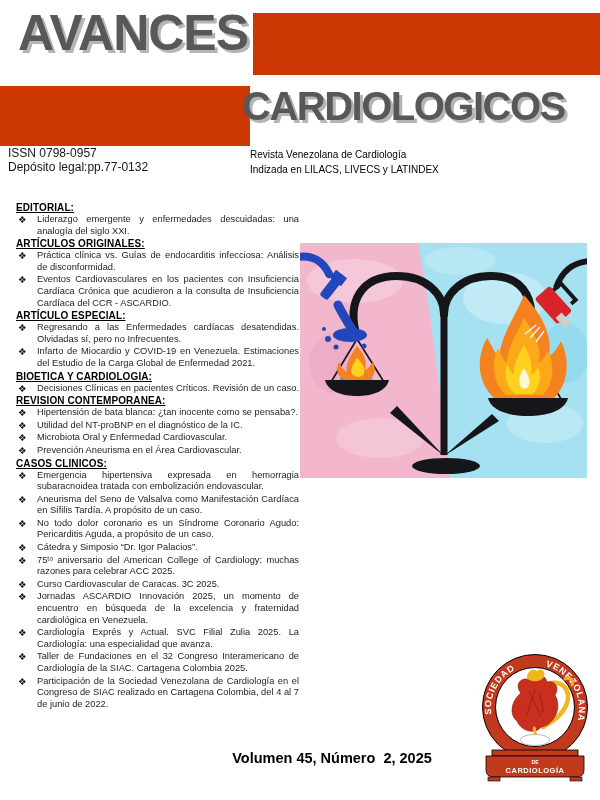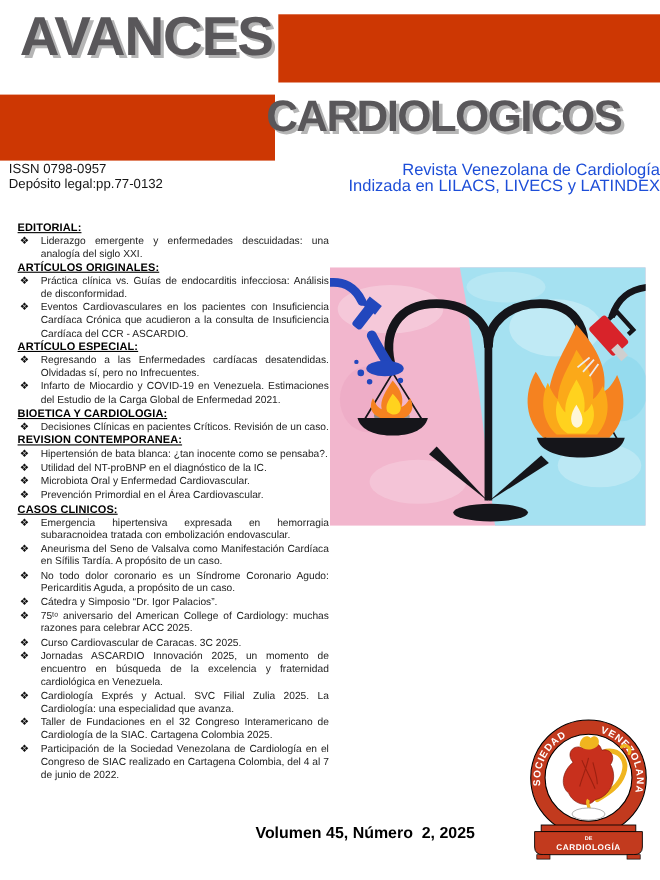--- a/index.html
+++ b/index.html
@@ -14,22 +14,22 @@
     color:#59575A;letter-spacing:-1px;text-shadow:3px 3px 0 #b5b5b5;line-height:1;
   }
   .bar-top{position:absolute;left:253px;top:13px;width:347px;height:62px;background:#CD3703;}
   .bar-left{position:absolute;left:0;top:86px;width:250px;height:60px;background:#CD3703;}
   .title-cardio{
     position:absolute;left:242px;top:86px;font-size:40px;font-weight:bold;
     color:#59575A;letter-spacing:-1.5px;text-shadow:3px 3px 0 #b5b5b5;line-height:1;white-space:nowrap;
   }
   .issn-block{position:absolute;left:8px;top:146px;font-size:12px;line-height:14px;color:#151515;}
   .subtitle-block{
-    position:absolute;left:250px;top:147px;width:350px;text-align:right;
-    color:#1d4ed8;font-size:15px;line-height:15px;
+    position:absolute;left:250px;top:147px;width:350px;text-align:left;
+    color:#000000;font-size:10px;line-height:15px;
   }
   
   #toc{position:absolute;left:16px;top:201px;width:283px;}
   .toc-section{margin:0;}
   .sec-title{
     font-size:10px;font-weight:bold;text-decoration:underline;color:#000;
     margin:1px 0 1px 0;letter-spacing:0.1px;
   }
   .toc-item{
     position:relative;padding-left:21px;font-size:9.3px;line-height:11.6px;
@@ -81,21 +81,21 @@
       </div>
       <div class="toc-section">
         <div class="sec-title">BIOETICA Y CARDIOLOGIA:</div>
         <div class="toc-item"><span class="bullet">❖</span><span>Decisiones Clínicas en pacientes Críticos. Revisión de un caso.</span></div>
       </div>
       <div class="toc-section">
         <div class="sec-title">REVISION CONTEMPORANEA:</div>
         <div class="toc-item"><span class="bullet">❖</span><span>Hipertensión de bata blanca: ¿tan inocente como se pensaba?.</span></div>
         <div class="toc-item"><span class="bullet">❖</span><span>Utilidad del NT-proBNP en el diagnóstico de la IC.</span></div>
         <div class="toc-item"><span class="bullet">❖</span><span>Microbiota Oral y Enfermedad Cardiovascular.</span></div>
-        <div class="toc-item"><span class="bullet">❖</span><span>Prevención Primordial en el Área Cardiovascular.</span></div>
+        <div class="toc-item"><span class="bullet">❖</span><span>Prevención Aneurisma en el Área Cardiovascular.</span></div>
       </div>
       <div class="toc-section">
         <div class="sec-title">CASOS CLINICOS:</div>
         <div class="toc-item"><span class="bullet">❖</span><span>Emergencia hipertensiva expresada en hemorragia subaracnoidea tratada con embolización endovascular.</span></div>
         <div class="toc-item"><span class="bullet">❖</span><span>Aneurisma del Seno de Valsalva como Manifestación Cardíaca en Sífilis Tardía. A propósito de un caso.</span></div>
         <div class="toc-item"><span class="bullet">❖</span><span>No todo dolor coronario es un Síndrome Coronario Agudo: Pericarditis Aguda, a propósito de un caso.</span></div>
       </div>
       <div class="toc-section">
         <div class="toc-item"><span class="bullet">❖</span><span>Cátedra y Simposio “Dr. Igor Palacios”.</span></div>
         <div class="toc-item"><span class="bullet">❖</span><span>75ᵗᵒ aniversario del American College of Cardiology: muchas razones para celebrar ACC 2025.</span></div>

